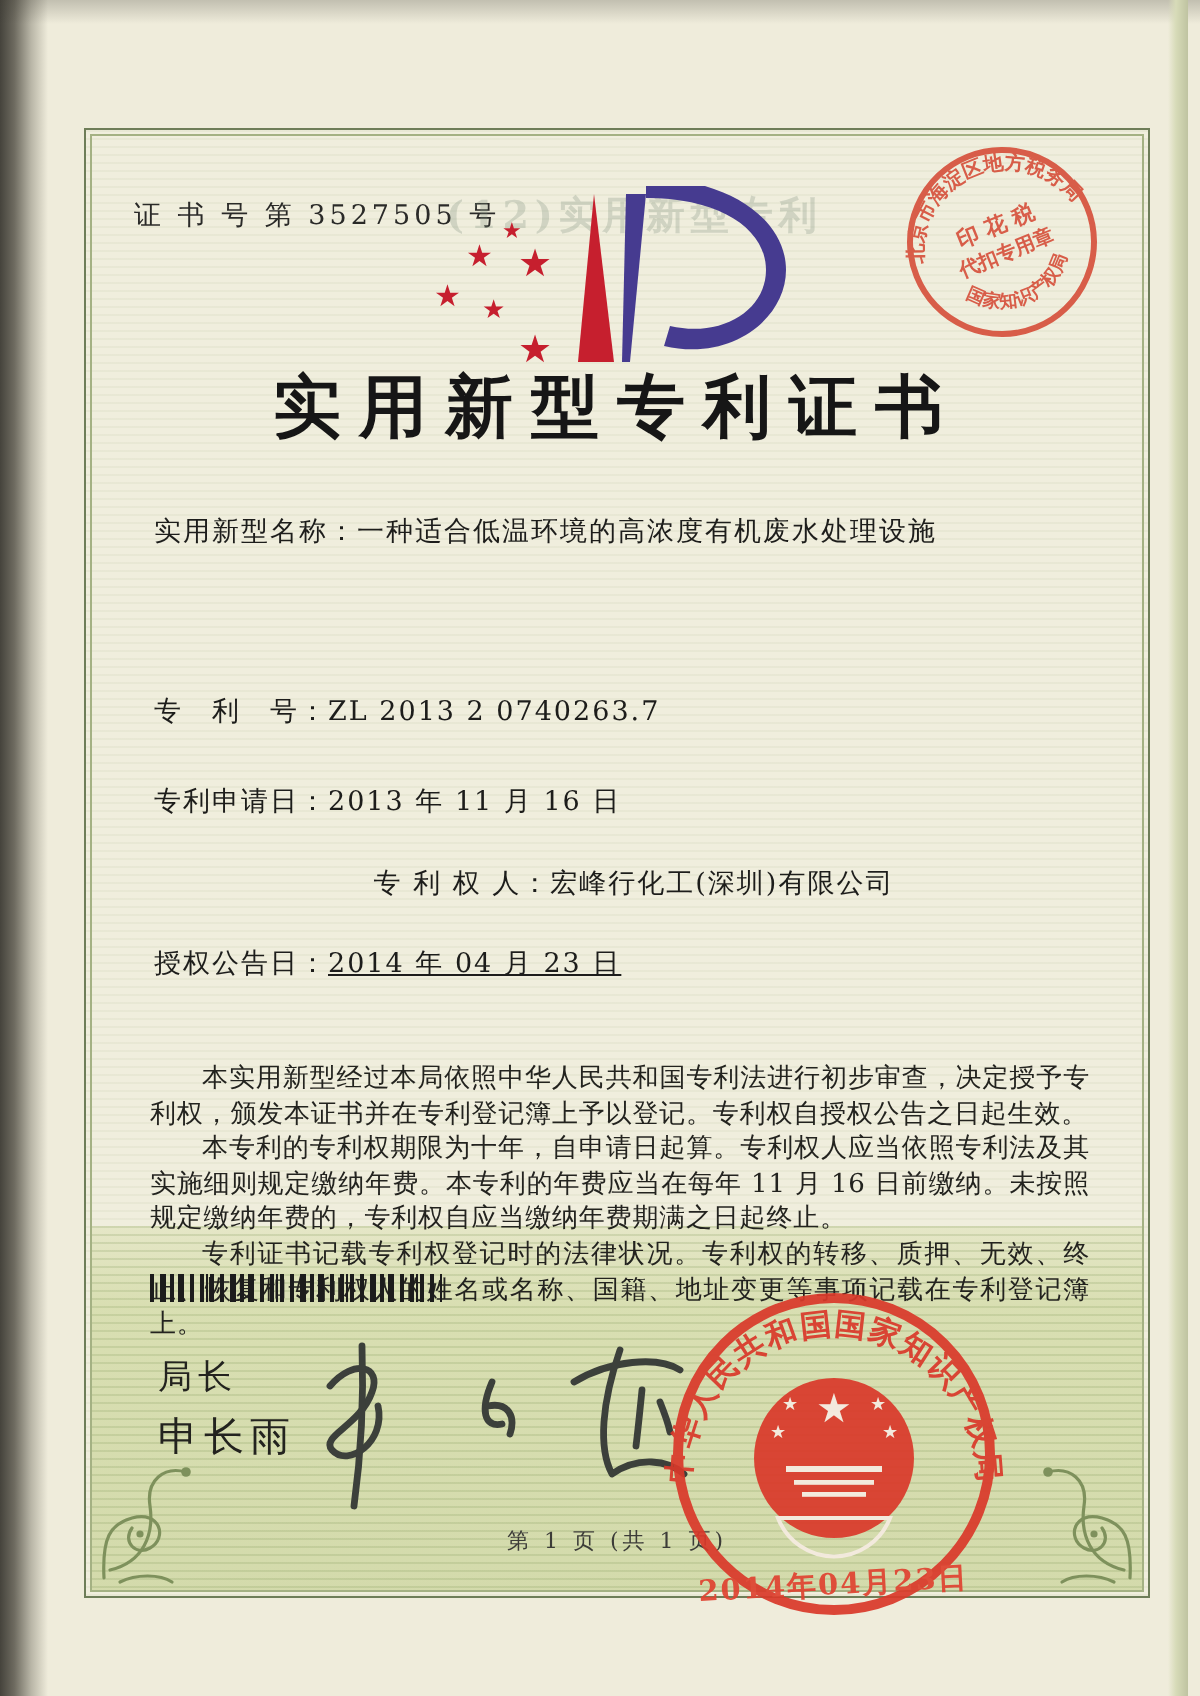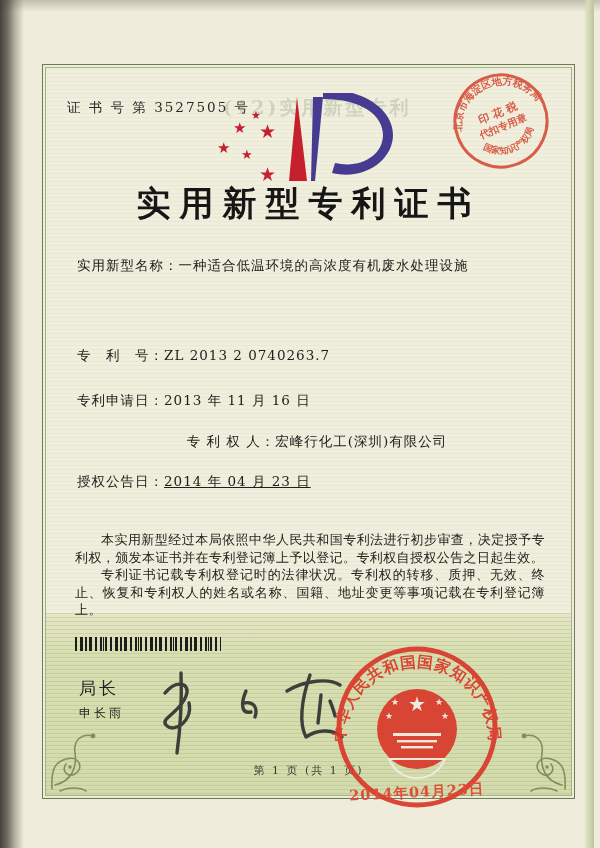--- a/index.html
+++ b/index.html
@@ -50,21 +50,21 @@
     line-height:17.6px;color:#23231f;text-align:justify;letter-spacing:.4px;margin-top:35px;}
   .body-text p{margin:0;text-indent:2em;}
 
   .barcode{position:absolute;left:32px;top:572px;width:146px;height:14px;
     background-image:
       repeating-linear-gradient(90deg,#1c1c1c 0 2px,rgba(0,0,0,0) 2px 5px),
       repeating-linear-gradient(90deg,#1c1c1c 0 1px,rgba(0,0,0,0) 1px 7px);
   }
 
   .signer-title{position:absolute;left:36px;top:612px;font-size:17px;letter-spacing:3px;color:#23231f;}
-  .signer-name{position:absolute;left:36px;top:640px;font-size:12px;letter-spacing:3px;color:#23231f;}
+  .signer-name{position:absolute;left:36px;top:640px;font-size:20px;letter-spacing:3px;color:#23231f;}
   .signature{position:absolute;left:100px;top:596px;width:210px;height:98px;}
 
   .footer{position:absolute;left:0;top:698px;width:100%;text-align:center;
     font-size:11px;letter-spacing:2px;color:#3c3c38;}
 
   .seal-tax{position:absolute;left:406px;top:4px;width:104px;height:104px;
     transform:rotate(-22deg);opacity:.88;z-index:2;}
   .seal-sipo{position:absolute;left:288px;top:576px;width:172px;height:176px;
     opacity:.92;z-index:3;overflow:visible;}
 
@@ -137,20 +137,21 @@
   </div>
   <div class="field-row f4">
     <span class="lab">专 利 权 人：</span><span>宏峰行化工(深圳)有限公司</span>
   </div>
   <div class="field-row f5">
     <span class="lab">授权公告日：</span><span>2014 年 04 月 23 日</span>
   </div>
 
   <div class="body-text">
     <p>本实用新型经过本局依照中华人民共和国专利法进行初步审查，决定授予专利权，颁发本证书并在专利登记簿上予以登记。专利权自授权公告之日起生效。</p>
+    <p>本专利的专利权期限为十年，自申请日起算。专利权人应当依照专利法及其实施细则规定缴纳年费。本专利的年费应当在每年 11 月 16 日前缴纳。未按照规定缴纳年费的，专利权自应当缴纳年费期满之日起终止。</p>
     <p>专利证书记载专利权登记时的法律状况。专利权的转移、质押、无效、终止、恢复和专利权人的姓名或名称、国籍、地址变更等事项记载在专利登记簿上。</p>
   </div>
 
   <div class="barcode"></div>
 
   <div class="signer-title">局长</div>
   <div class="signer-name">申长雨</div>
 
   <svg class="signature" viewBox="0 0 210 98">
     <g fill="none" stroke="#3c403b" stroke-width="3.4" stroke-linecap="round" stroke-linejoin="round">

